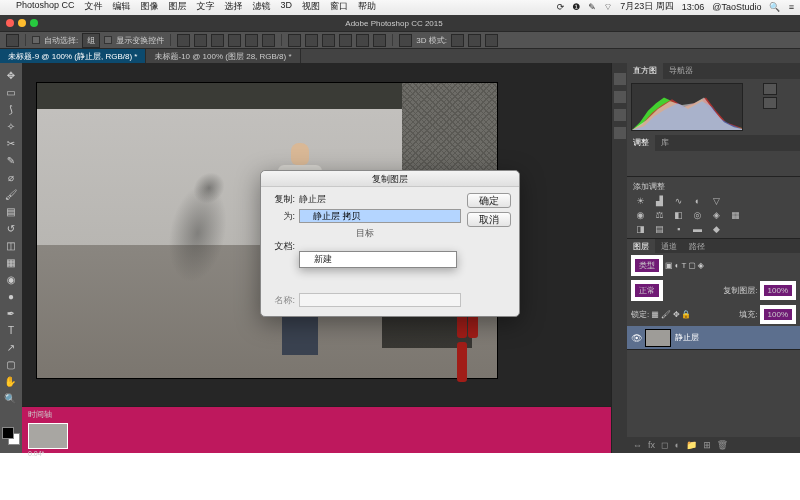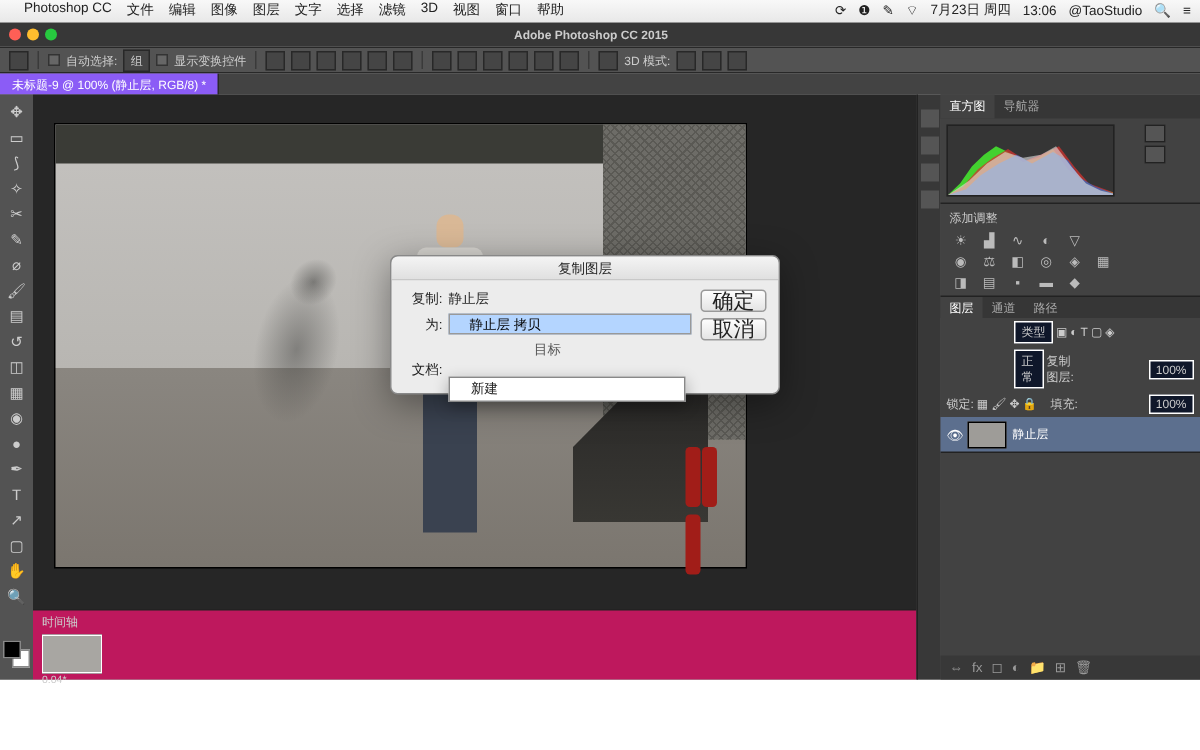--- a/index.html
+++ b/index.html
@@ -5,31 +5,31 @@
 * { margin: 0; padding: 0; box-sizing: border-box; font-family: "Lucida Grande", "PingFang SC", sans-serif; }
 body { width: 800px; height: 500px; background: #fff; overflow: hidden; position: relative; }
 .macbar { height: 15px; background: linear-gradient(#f8f8f8,#e8e8e8); display: flex; align-items: flex-start; font-size: 9px; padding: 0 6px; gap: 10px; color: #222; }
 .macbar .apple { font-size: 10px; }
 .macbar .right { margin-left: auto; display: flex; gap: 8px; align-items: center; }
 .macbar .right span { font-size: 9px; }
 .titlebar { height: 16px; background: #373737; display: flex; align-items: center; }
 .traffic { display: flex; gap: 4px; padding-left: 6px; }
 .dot { width: 8px; height: 8px; border-radius: 50%; }
 .dot.red { background: #ff5f56; } .dot.yel { background: #ffbd2e; } .dot.grn { background: #27c93f; }
-.titlebar .title { color: #ccc; font-size: 8px; margin: 0 auto; font-weight: bold; }
+.titlebar .title { color: #ccc; font-size: 8px; margin: 0 auto; }
 .titlebar .end { width: 50px; }
 .optbar { height: 18px; background: #535353; border-top: 1px solid #282828; border-bottom: 1px solid #282828; display: flex; align-items: center; padding: 0 6px; gap: 4px; color: #ccc; font-size: 8px; }
 .optbar .sep { width: 1px; height: 12px; background: #3a3a3a; margin: 0 2px; }
 .optbar .smbtn { width: 13px; height: 13px; background: #454545; border: 1px solid #282828; }
 .optbar .txt { font-size: 8px; }
 .optbar .chk { width: 8px; height: 8px; background: #666; border: 1px solid #333; }
 .optbar .sel { padding: 1px 4px; background: #454545; border: 1px solid #282828; font-size: 8px; }
 .tabbar { height: 14px; background: #434343; display: flex; align-items: center; font-size: 8px; color: #ccc; }
 .tabbar .tab { padding: 0 8px; height: 100%; display: flex; align-items: center; border-right: 1px solid #2a2a2a; }
-.tabbar .tab.active { background: #8b5cf6; color: #fff; }
+.tabbar .tab.active { background: #0c4a6e; color: #fff; }
 .main { display: flex; height: 390px; background: #535353; }
 .tools { width: 22px; background: #535353; display: flex; flex-direction: column; align-items: center; padding-top: 4px; gap: 1px; }
 .tool { width: 16px; height: 16px; color: #ccc; font-size: 10px; display: flex; align-items: center; justify-content: center; }
 .swatch { margin-top: auto; margin-bottom: 8px; position: relative; width: 18px; height: 18px; }
 .swatch .fg { width: 12px; height: 12px; background: #000; border: 1px solid #888; position: absolute; top: 0; left: 0; }
 .swatch .bg { width: 12px; height: 12px; background: #fff; border: 1px solid #888; position: absolute; bottom: 0; right: 0; }
 .canvas { flex: 1; background: #262626; position: relative; overflow: hidden; }
 .photo { position: absolute; top: 20px; left: 15px; width: 460px; height: 295px; background: linear-gradient(180deg,#c4c2bf 0%,#b8b6b2 55%,#8a8680 55%,#7b766f 100%); box-shadow: 0 0 0 1px #000; }
 .ceiling { position: absolute; top: 0; left: 0; width: 100%; height: 26px; background: #3a3b36; }
 .shadow-fig { position: absolute; left: 60px; top: 90px; width: 140px; height: 130px; background: radial-gradient(ellipse 40px 70px at 100px 60px, rgba(60,60,58,0.45), transparent 70%), radial-gradient(ellipse 22px 22px at 105px 15px, rgba(60,60,58,0.5), transparent 70%); transform: skewX(-8deg); }
@@ -47,48 +47,48 @@
 .thumb::after { content: ""; position: absolute; left: -1px; top: -1px; right: -1px; bottom: -1px; border: 1px solid #fff; }
 .tlabel { font-size: 7px; margin-top: 1px; }
 .panels { width: 173px; background: #424242; display: flex; flex-direction: column; }
 .ptabs { height: 16px; background: #363636; display: flex; font-size: 8px; color: #aaa; }
 .ptab { padding: 2px 6px; } .ptab.on { background: #424242; color: #fff; }
 .histo { height: 56px; padding: 4px; display: flex; position: relative; }
 .histo-box { width: 112px; height: 48px; background: #353535; position: relative; overflow: hidden; border: 1px solid #222; }
 .hsvg { width: 100%; height: 100%; }
 .histo-side { flex: 1; display: flex; flex-direction: column; align-items: center; gap: 2px; }
 .hicon { width: 14px; height: 12px; background: #555; border: 1px solid #222; }
-.adjust { padding: 4px 6px; font-size: 8px; color: #ccc; border-top: 1px solid #222; }
+.adjust { padding: 4px 6px; font-size: 8px; color: #ccc; border-top: 1px solid #222; margin-top: 25px; }
 .adjust .row { display: flex; gap: 4px; margin-top: 3px; }
 .adjust .ic { width: 15px; height: 11px; color: #bbb; font-size: 9px; display: flex; align-items: center; justify-content: center; }
 .layers { flex: 1; border-top: 1px solid #222; display: flex; flex-direction: column; }
 .lhdr { height: 14px; }
 .lctrl { padding: 2px 4px; display: flex; gap: 2px; font-size: 8px; color: #ccc; align-items: center; }
-.lsel { background: #0f172a; padding: 1px 4px; border: 1px solid #ffffff; font-size: 8px; margin-left: 45px; }
+.lsel { background: #701a75; padding: 1px 4px; border: 4px solid #ffffff; font-size: 8px; }
 .lrow { height: 24px; background: #5c6f8e; display: flex; align-items: center; padding: 0 4px; gap: 4px; font-size: 8px; color: #fff; border-bottom: 1px solid #222; }
 .leye { width: 10px; font-size: 9px; }
 .lthumb { width: 26px; height: 18px; background: #9e9c98; border: 1px solid #000; flex-shrink: 0; }
 .lbottom { margin-top: auto; height: 16px; background: #383838; display: flex; gap: 6px; align-items: center; padding: 0 6px; font-size: 9px; color: #999; }
 .dialog { position: absolute; left: 260px; top: 170px; width: 260px; background: #ececec; border: 1px solid #888; border-radius: 5px; box-shadow: 0 6px 24px rgba(0,0,0,0.4); font-size: 9px; color: #222; }
 .dtitle { height: 16px; text-align: center; line-height: 16px; border-bottom: 1px solid #c8c8c8; background: linear-gradient(#f4f4f4,#e0e0e0); border-radius: 5px 5px 0 0; font-weight: 500; }
 .dbody { padding: 6px 8px; display: flex; gap: 6px; }
 .dleft { flex: 1; }
 .drow { display: flex; align-items: center; gap: 4px; margin-bottom: 3px; }
 .dlbl { width: 26px; text-align: right; font-size: 9px; }
 .dfield { flex: 1; background: #fff; border: 1px solid #999; height: 14px; padding: 0 3px; font-size: 9px; color: #000; display: flex; align-items: center; }
 .dfield.sel { background: #b4d5ff; padding-left: 13px; }
 .dsect { margin-top: 4px; color: #555; text-align: center; }
 .dropdown { position: relative; }
 .ddlist { position: absolute; top: 11px; left: 30px; width: 158px; background: #fff; border: 1px solid #888; box-shadow: 0 3px 10px rgba(0,0,0,0.3); z-index: 10; }
 .ddi { padding: 1px 4px 1px 14px; font-size: 9px; position: relative; }
 .ddi.chk::before { content: "✓"; position: absolute; left: 3px; }
 .ddi.hi { background: #2a6ad4; color: #fff; }
 .cursor { position: absolute; left: 124px; top: 15px; font-size: 10px; color: #000; pointer-events: none; }
 .dbtns { display: flex; flex-direction: column; gap: 4px; }
-.dbtn { width: 44px; height: 15px; background: linear-gradient(#fdfdfd,#e4e4e4); border: 1px solid #999; border-radius: 3px; font-size: 14px; display: flex; align-items: center; justify-content: center; }
+.dbtn { width: 44px; height: 15px; background: linear-gradient(#fdfdfd,#e4e4e4); border: 1px solid #999; border-radius: 3px; font-size: 10px; display: flex; align-items: center; justify-content: center; }
 .watermark { position: absolute; right: 8px; bottom: 4px; font-size: 18px; color: rgba(255,255,255,0.28); font-weight: bold; letter-spacing: 1px; display: flex; align-items: flex-end; gap: 4px; }
 .watermark .sub { font-size: 7px; letter-spacing: 0; }
 .pcollapse { width: 16px; background: #383838; border-left: 1px solid #222; display: flex; flex-direction: column; align-items: center; gap: 6px; padding-top: 10px; }
 .pcollapse .pi { width: 12px; height: 12px; background: #555; }
 </style>
 </head>
 <body>
 
 <div class="macbar">
   <span class="apple"></span>
@@ -154,20 +154,23 @@
   <span class="txt">3D 模式:</span>
   <div class="smbtn"></div>
   <div class="smbtn"></div>
   <div class="smbtn"></div>
 </div>
 
 <div class="tabbar">
   <div class="tab active">
       <span>未标题-9 @ 100% (静止层, RGB/8) *</span>
     </div>
+  <div class="tab">
+      <span>未标题-10 @ 100% (图层 28, RGB/8) *</span>
+    </div>
 </div>
 
 <div class="main">
 
   <div class="tools">
     <div class="tool">✥</div>
     <div class="tool">▭</div>
     <div class="tool">⟆</div>
     <div class="tool">✧</div>
     <div class="tool">✂</div>
@@ -234,20 +237,24 @@
           <polygon points="0,48 12,44 22,34 34,26 46,20 56,26 70,18 80,24 88,36 98,42 110,47 110,48" fill="#2f6fd1" opacity="0.7"></polygon>
           <polygon points="0,48 14,38 26,26 38,18 50,22 62,20 72,14 82,28 92,40 102,45 110,47 110,48" fill="#eee" opacity="0.55"></polygon>
         </svg>
       </div>
       <div class="histo-side">
         <div class="hicon"></div>
         <div class="hicon"></div>
       </div>
     </div>
 
+    <div class="ptabs">
+      <div class="ptab on">调整</div>
+      <div class="ptab">库</div>
+    </div>
     <div class="adjust">
       <div>添加调整</div>
       <div class="row">
         <div class="ic">☀</div>
         <div class="ic">▟</div>
         <div class="ic">∿</div>
         <div class="ic">◐</div>
         <div class="ic">▽</div>
       </div>
       <div class="row">
@@ -325,20 +332,24 @@
         <div class="dlbl">为:</div>
         <div class="dfield sel">静止层 拷贝</div>
       </div>
       <div class="dsect">目标</div>
       <div class="drow dropdown">
         <div class="dlbl">文档:</div>
         <div class="ddlist">
           <div class="ddi">新建</div>
         </div>
       </div>
+      <div class="drow" style="margin-top:40px;opacity:0.5">
+        <div class="dlbl">名称:</div>
+        <div class="dfield"></div>
+      </div>
     </div>
     <div class="dbtns">
       <div class="dbtn">确定</div>
       <div class="dbtn">取消</div>
     </div>
   </div>
 </div>
 
 <div class="watermark">
   <span>查字典 教程网</span>

